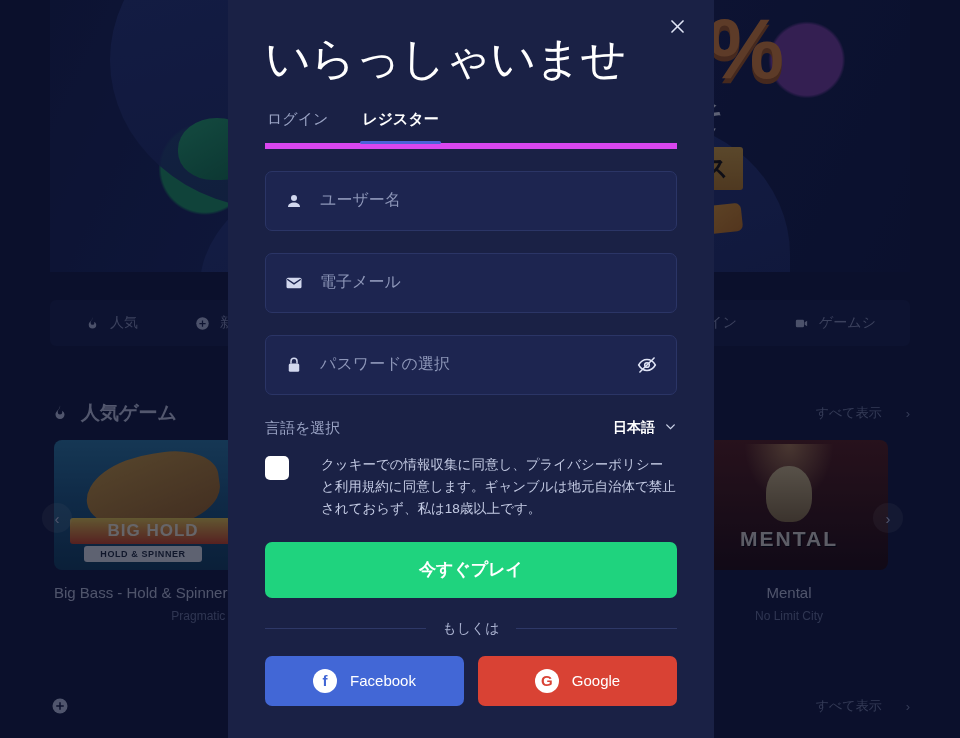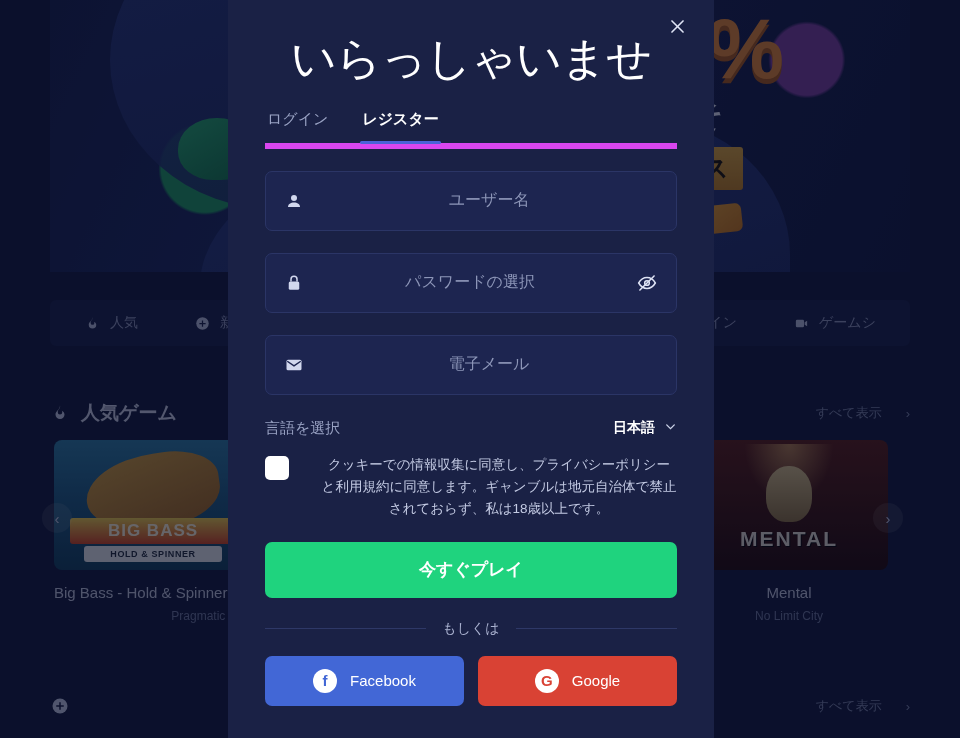--- a/index.html
+++ b/index.html
@@ -141,21 +141,21 @@
   }
   .bb-logo {
     position: absolute; left: 16px; bottom: 26px; width: 166px; height: 26px;
     background: linear-gradient(180deg, #f2d24a, #d4461f);
     border-radius: 3px;
     color: #fff8dc; font-weight: 800; font-size: 17px;
     display: flex; align-items: center; justify-content: center;
     letter-spacing: 1px;
   }
   .bb-sub {
-    position: absolute; left: 30px; bottom: 8px; width: 138px; height: 16px;
+    position: absolute; left: 30px; bottom: 8px; width: 118px; height: 16px;
     background: #e9eef2; border-radius: 3px;
     color: #1d2b3a; font-weight: 700; font-size: 9px;
     display: flex; align-items: center; justify-content: center;
     letter-spacing: .6px;
     text-align: center;
   }
   .thumb-mental {
     background: linear-gradient(180deg, #5a1d14 0%, #3a120c 55%, #200806 100%);
   }
   .mt-glow {
@@ -193,21 +193,21 @@
     background: #1a2145;
     z-index: 10;
     overflow: hidden;
   }
   .modal-close {
     position: absolute; right: 24px; top: 13px;
     width: 26px; height: 26px;
     display: flex; align-items: center; justify-content: center;
     color: #dfe4f5;
   }
-  .modal-inner { padding: 34px 37px 14px 37px; text-align: center; }
+  .modal-inner { padding: 34px 37px 14px 37px; }
   .modal-title {
     color: #ffffff; font-size: 45px; font-weight: 400;
     letter-spacing: -1px; line-height: 1.1;
     margin-bottom: 22px;
   }
   .tabs {
     display: flex; gap: 30px;
     border-bottom: 6px solid #d946ef;
     position: relative;
   }
@@ -362,21 +362,21 @@
       </div>
       <div class="sh-all">
         <span>すべて表示</span>
         <span>›</span>
       </div>
     </div>
 
     <div class="card card1">
       <div class="card-thumb thumb-bigbass">
         <div class="bb-fish"></div>
-        <div class="bb-logo">BIG BASS</div>
+        <div class="bb-logo">BIG HOLD</div>
         <div class="bb-sub">HOLD &amp; SPINNER</div>
       </div>
       <div class="card-title">Big Bass - Hold &amp; Spinner™</div>
       <div class="card-prov">Pragmatic Play</div>
     </div>
 
     <div class="card card5">
       <div class="card-thumb thumb-mental">
         <div class="mt-glow"></div>
         <div class="mt-head"></div>
@@ -428,47 +428,47 @@
       </div>
 
       <div class="field">
         <span class="fic">
           <svg viewBox="0 0 24 24" width="18" height="18" fill="currentColor">
               <circle cx="12" cy="8" r="4"></circle>
               <path d="M4 20c0-4 3.6-6 8-6s8 2 8 6z"></path>
             </svg>
         </span>
         <span class="fplace">ユーザー名</span>
+      </div>
+
+      <div class="field">
+        <span class="fic">
+          <svg viewBox="0 0 24 24" width="18" height="18" fill="currentColor">
+              <rect x="2" y="5" width="20" height="14" rx="2"></rect>
+              <path d="M3 7l9 6 9-6" stroke="#1d2550" stroke-width="2" fill="none"></path>
+            </svg>
+        </span>
+        <span class="fplace">電子メール</span>
       </div>
 
       <div class="field">
         <span class="fic">
           <svg viewBox="0 0 24 24" width="18" height="18" fill="currentColor">
               <rect x="5" y="10" width="14" height="11" rx="2"></rect>
               <path d="M8 10V7a4 4 0 018 0v3" stroke="currentColor" stroke-width="2" fill="none"></path>
             </svg>
         </span>
         <span class="fplace">パスワードの選択</span>
         <span class="eye">
           <svg viewBox="0 0 24 24" width="20" height="20" fill="none" stroke="currentColor" stroke-width="1.8" stroke-linecap="round">
             <path d="M2 12s3.8-6.5 10-6.5S22 12 22 12s-3.8 6.5-10 6.5S2 12 2 12z"></path>
             <circle cx="12" cy="12" r="2.8"></circle>
             <path d="M3.5 20.5L20.5 3.5"></path>
           </svg>
         </span>
-      </div>
-
-      <div class="field">
-        <span class="fic">
-          <svg viewBox="0 0 24 24" width="18" height="18" fill="currentColor">
-              <rect x="2" y="5" width="20" height="14" rx="2"></rect>
-              <path d="M3 7l9 6 9-6" stroke="#1d2550" stroke-width="2" fill="none"></path>
-            </svg>
-        </span>
-        <span class="fplace">電子メール</span>
       </div>
 
       <div class="lang-row">
         <span class="lang-label">言語を選択</span>
         <span class="lang-val">
           <span>日本語</span>
           <span class="chev">
             <svg viewBox="0 0 24 24" width="13" height="13" fill="none" stroke="currentColor" stroke-width="2.4" stroke-linecap="round">
                 <path d="M5 9l7 7 7-7"></path>
               </svg>

